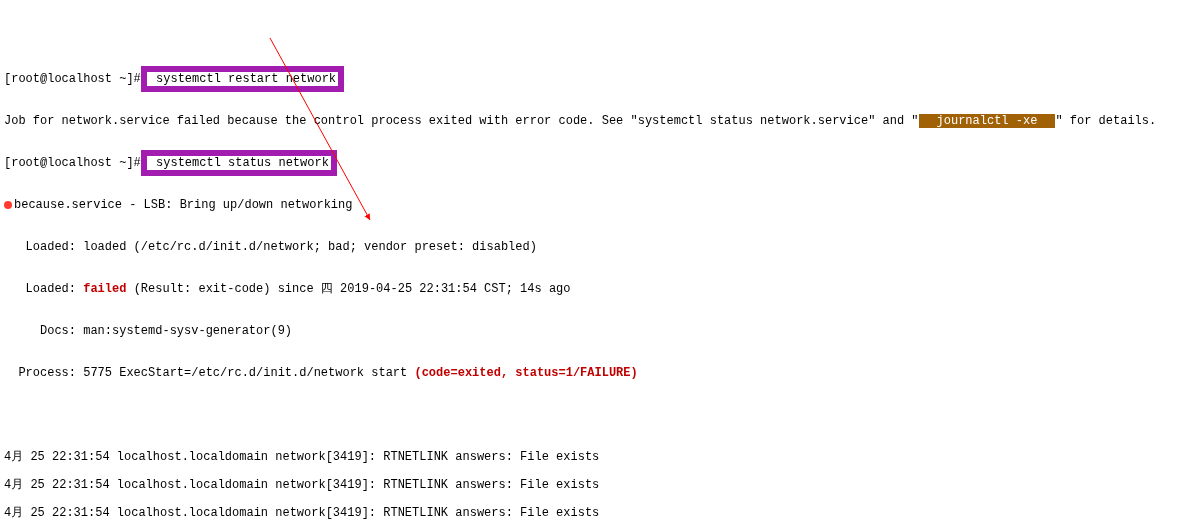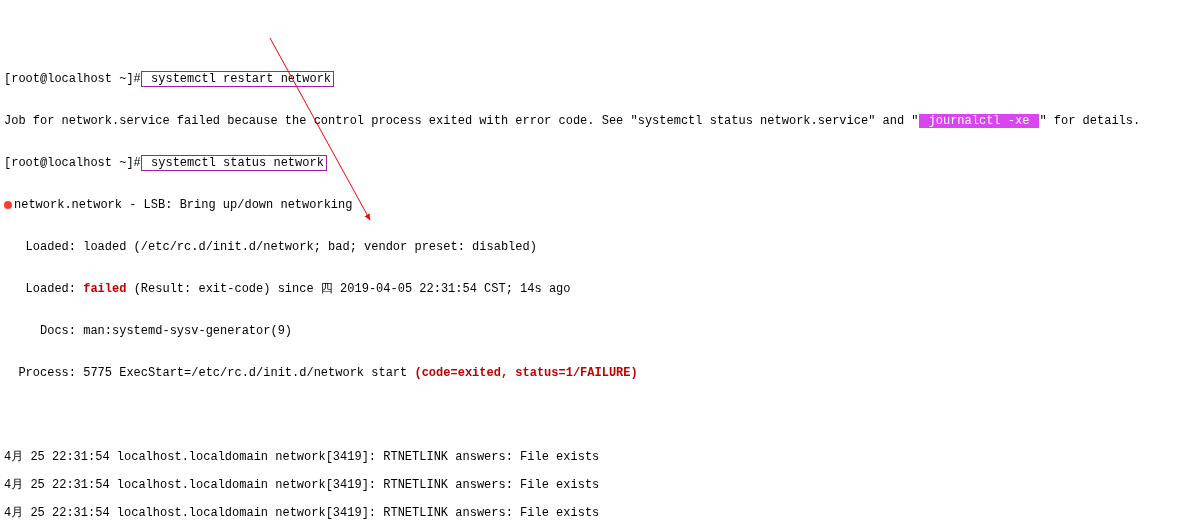--- a/index.html
+++ b/index.html
@@ -11,56 +11,56 @@
     line-height: 14px;
     color: #000000;
     white-space: pre;
     width: 1184px;
     box-sizing: border-box;
     position: relative;
   }
   .line { white-space: pre; }
   .red { color: #c00000; }
   .bold { font-weight: bold; }
-  .hl { background:#d946ef; color:#ffffff; padding:0 10px; }
+  .hl { background:#a16207; color:#ffffff; padding:0 18px; }
   .dot {
     display:inline-block;
     width:8px; height:8px;
     border-radius:50%;
     background:#ff3b30;
     vertical-align:middle;
     margin-right:2px;
   }
   .box-red {
-    border:1px solid #a21caf;
+    border:6px solid #a21caf;
     padding:0 2px;
   }
   svg.arrow {
     position:absolute;
     top:0; left:0;
     pointer-events:none;
   }
 </style>
 </head>
 <body>
 
 
 
 
 <div class="line"><span>[root@localhost ~]#</span><span class="box-red"> systemctl restart network</span></div>
 
 <div class="line"><span>Job for network.service failed because the control process exited with error code. See "systemctl status network.service" and "</span><span class="hl">journalctl -xe</span><span>" for details.</span></div>
 
 <div class="line"><span>[root@localhost ~]#</span><span class="box-red"> systemctl status network</span></div>
 
-<div class="line"><span class="dot"></span><span>network.network - LSB: Bring up/down networking</span></div>
+<div class="line"><span class="dot"></span><span>because.service - LSB: Bring up/down networking</span></div>
 
 <div class="line"><span>   Loaded: loaded (/etc/rc.d/init.d/network; bad; vendor preset: disabled)</span></div>
 
-<div class="line"><span>   Loaded: </span><span class="red bold">failed</span><span> (Result: exit-code) since 四 2019-04-05 22:31:54 CST; 14s ago</span></div>
+<div class="line"><span>   Loaded: </span><span class="red bold">failed</span><span> (Result: exit-code) since 四 2019-04-25 22:31:54 CST; 14s ago</span></div>
 
 <div class="line"><span>     Docs: man:systemd-sysv-generator(9)</span></div>
 
 <div class="line"><span>  Process: 5775 ExecStart=/etc/rc.d/init.d/network start </span><span class="red bold">(code=exited, status=1/FAILURE)</span></div>
 
 <div class="line"> </div>
 
 <div class="line">4月 25 22:31:54 localhost.localdomain network[3419]: RTNETLINK answers: File exists</div>
 <div class="line">4月 25 22:31:54 localhost.localdomain network[3419]: RTNETLINK answers: File exists</div>
 <div class="line">4月 25 22:31:54 localhost.localdomain network[3419]: RTNETLINK answers: File exists</div>

